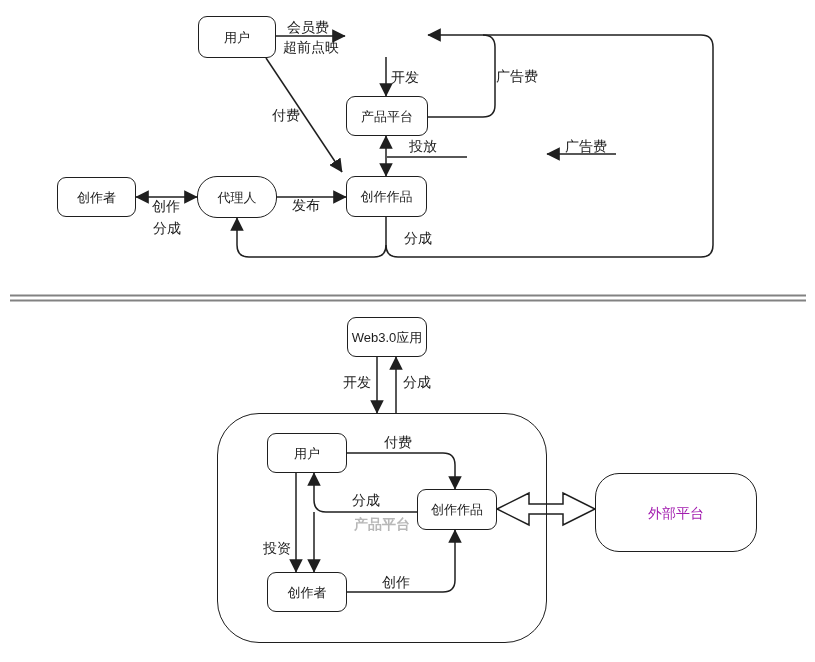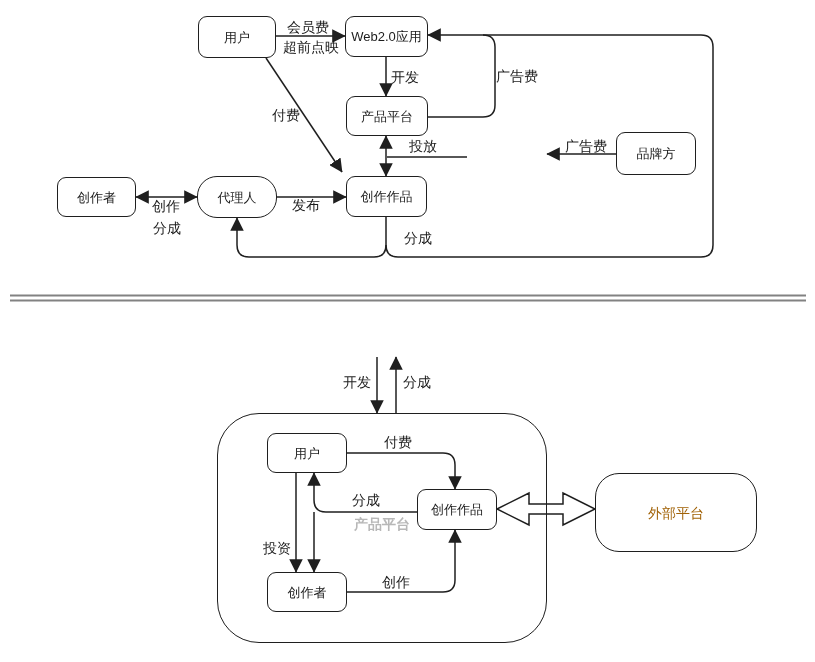--- a/index.html
+++ b/index.html
@@ -11,21 +11,21 @@
   .node{
     position:absolute;box-sizing:border-box;z-index:3;
     border:1.5px solid #1f1f1f;border-radius:9px;background:#ffffff;
     display:flex;align-items:center;justify-content:center;
     font-size:13px;line-height:1;white-space:nowrap;
   }
   .container-node{
     position:absolute;box-sizing:border-box;z-index:1;
     border:1.5px solid #1f1f1f;border-radius:42px;background:#ffffff;
   }
-  .external-node{border-radius:24px;color:#a16207;font-size:14px;}
+  .external-node{border-radius:24px;color:#a21caf;font-size:14px;}
   .elabel{
     position:absolute;z-index:4;transform:translate(-50%,-50%);
     font-size:14px;line-height:1;white-space:nowrap;
   }
   .muted{color:#b8b8b8;font-weight:bold;}
 </style>
 </head>
 <body>
 
 <div class="stage">
@@ -83,39 +83,38 @@
 
       <path d="M296,473 V572" marker-end="url(#arr)"></path>
 
       <path d="M347,592 H443 Q455,592 455,580 V530" marker-end="url(#arr)"></path>
 
       <polygon points="497,509 529,493 529,504 563,504 563,493 595,509 563,525 563,514 529,514 529,525"></polygon>
     </g>
   </svg>
 
   <div class="node" style="left:198px;top:16px;width:78px;height:42px;">用户</div>
-  <div class="node" style="left:345px;top:16px;width:83px;height:41px;">Web2.0应用</div>
   <div class="node" style="left:346px;top:96px;width:82px;height:40px;">产品平台</div>
-  <div class="node" style="left:616px;top:132px;width:80px;height:43px;">品牌方</div>
   <div class="node" style="left:57px;top:177px;width:79px;height:40px;">创作者</div>
   <div class="node" style="left:197px;top:176px;width:80px;height:42px;border-radius:20px;">代理人</div>
   <div class="node" style="left:346px;top:176px;width:81px;height:41px;">创作作品</div>
 
   <span class="elabel" style="left:308px;top:27px;">会员费</span>
   <span class="elabel" style="left:311px;top:47px;">超前点映</span>
   <span class="elabel" style="left:405px;top:77px;">开发</span>
   <span class="elabel" style="left:517px;top:76px;">广告费</span>
   <span class="elabel" style="left:423px;top:146px;">投放</span>
   <span class="elabel" style="left:586px;top:146px;">广告费</span>
   <span class="elabel" style="left:286px;top:115px;">付费</span>
   <span class="elabel" style="left:166px;top:206px;">创作</span>
   <span class="elabel" style="left:167px;top:228px;">分成</span>
   <span class="elabel" style="left:306px;top:205px;text-align:center;">发布</span>
   <span class="elabel" style="left:418px;top:238px;">分成</span>
 
+  <div class="node" style="left:347px;top:317px;width:80px;height:40px;">Web3.0应用</div>
   <div class="node" style="left:267px;top:433px;width:80px;height:40px;">用户</div>
   <div class="node" style="left:417px;top:489px;width:80px;height:41px;">创作作品</div>
   <div class="node" style="left:267px;top:572px;width:80px;height:40px;">创作者</div>
   <div class="node external-node" style="left:595px;top:473px;width:162px;height:79px;">外部平台</div>
 
   <span class="elabel" style="left:357px;top:382px;">开发</span>
   <span class="elabel" style="left:417px;top:382px;">分成</span>
   <span class="elabel" style="left:398px;top:442px;">付费</span>
   <span class="elabel" style="left:366px;top:500px;">分成</span>
   <span class="elabel" style="left:277px;top:548px;">投资</span>

